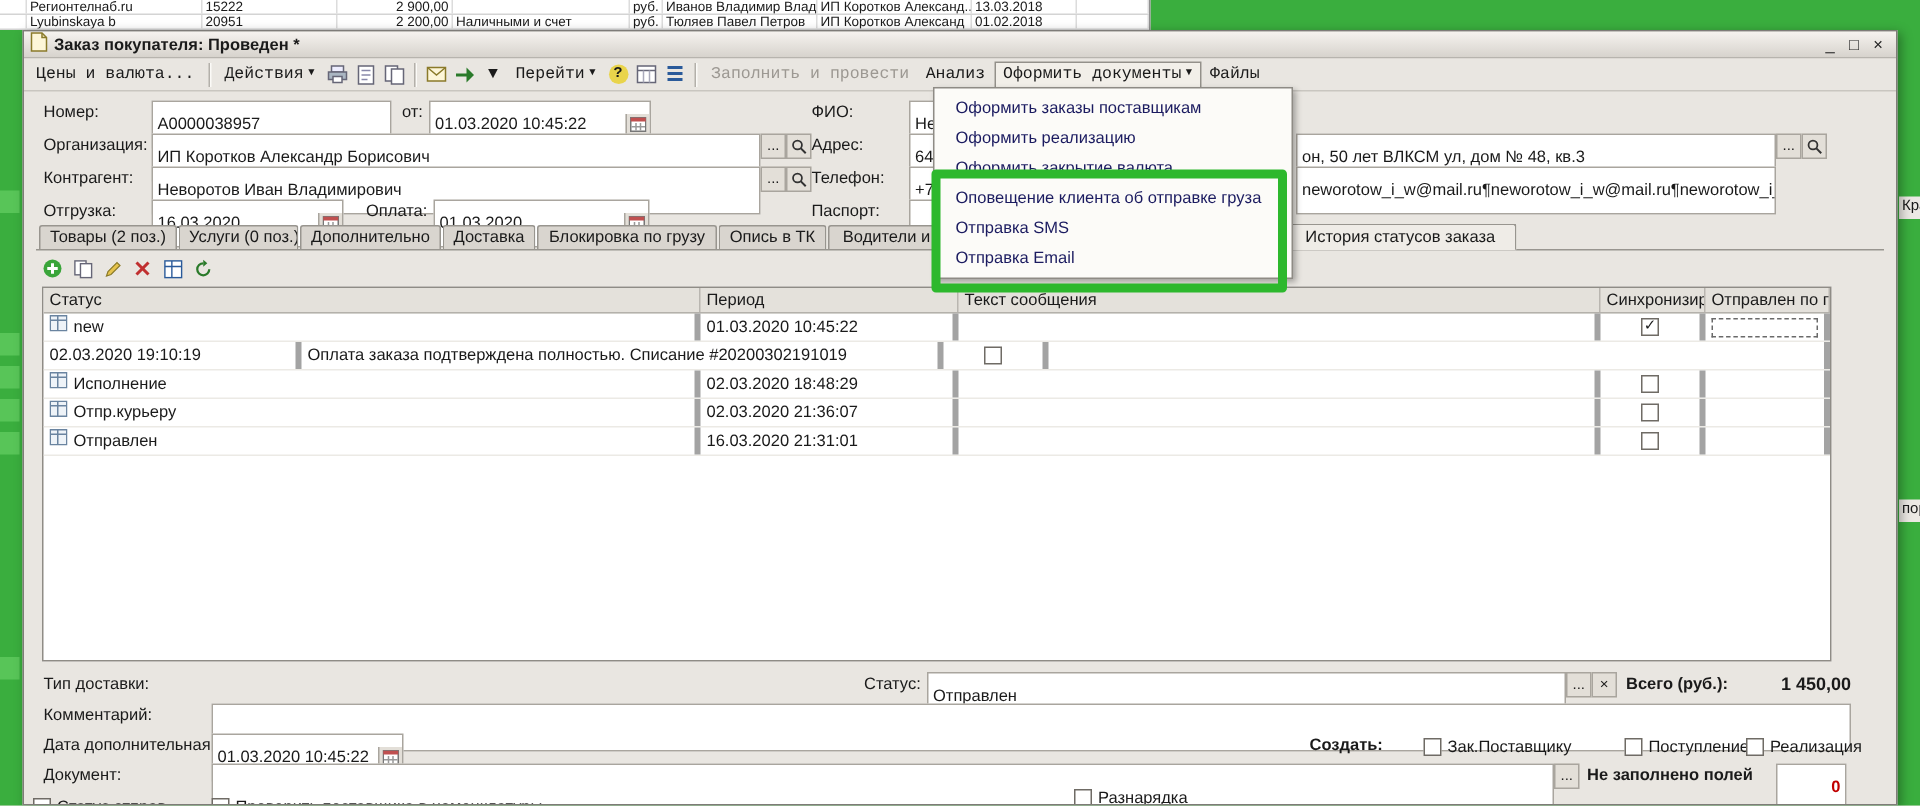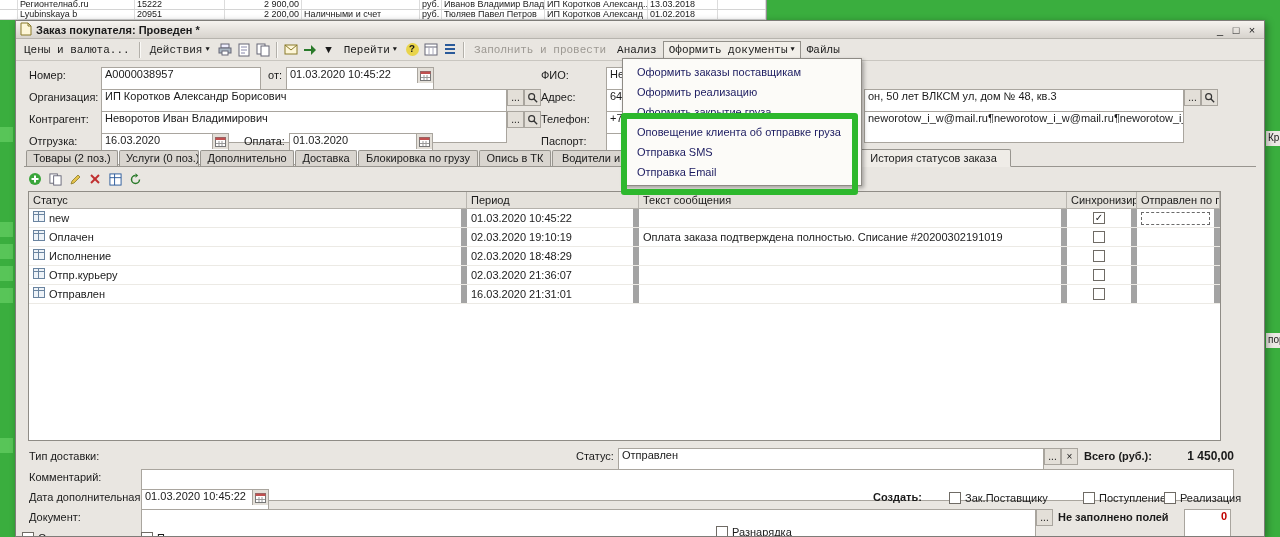--- a/index.html
+++ b/index.html
@@ -33,40 +33,40 @@
   .tbtn .dd { font-size:7px; line-height:7px; }
   .disabled { color:#9c9892; }
   .pressed { border:1px solid #93908a; background:#f2efe9; }
   .sep { width:2px; height:16px; border-left:1px solid #b3b0aa; border-right:1px solid #fbfaf7; margin:0 3px; }
   .ibtn { width:18px; height:18px; display:flex; align-items:center; justify-content:center; }
   .help { width:13px; height:13px; border-radius:7px; background:#e9d44b; font-weight:bold; font-size:10px;
     display:flex; align-items:center; justify-content:center; }
 
   .lbl { position:absolute; height:17px; line-height:17px; white-space:nowrap; }
   .bold { font-weight:bold; }
-  .field { position:absolute; height:32px; background:#fff; border:1px solid #a9a59e; display:flex; overflow:hidden; }
+  .field { position:absolute; height:32px; background:#fff; border:1px solid #a9a59e; display:flex; align-items:center; overflow:hidden; }
   .val { padding:0 3px; white-space:nowrap; overflow:hidden; }
   .ddbox { margin-left:auto; width:16px; height:15px; flex:none; background:#e3dfd8; border-left:1px solid #a9a59e;
     display:flex; align-items:center; justify-content:center; font-size:7px; }
   .sbtn { position:absolute; height:17px; width:17px; background:#e3dfd8; border:1px solid #a9a59e;
     display:flex; align-items:center; justify-content:center; font-size:10px; line-height:10px; }
 
   .tabsbar { position:absolute; left:8px; right:8px; top:128px; height:18px; border-bottom:1px solid #98958f; }
   .tab { position:absolute; bottom:0; height:16px; line-height:15px; background:#d9d5cf;
     border:1px solid #98958f; border-bottom:none; border-radius:2px 2px 0 0;
     padding:0 6px; white-space:nowrap; overflow:hidden; text-align:center; }
   .tab.active { height:18px; line-height:17px; background:#efece7; margin-bottom:-1px; border-bottom:1px solid #efece7; z-index:2; }
 
   .gtb { position:absolute; left:10px; top:148px; height:20px; display:flex; align-items:center; gap:2px; }
 
   .grid { position:absolute; left:12px; top:170px; width:1193px; height:250px; background:#fff; border:1px solid #8f8c86; overflow:hidden; }
   .ghead { display:flex; height:17px; background:#e4e1db; border-bottom:1px solid #b4b1ab; }
   .ghead > div { flex:none; border-right:1px solid #b9b6b0; padding:0 4px; line-height:16px; overflow:hidden; white-space:nowrap; }
   .grow { display:flex; height:19px; border-bottom:1px solid #eceae5; }
-  .grow > div { flex:none; border-right:6px solid #a3a3a3; padding:6px 4px; line-height:18px; overflow:hidden; white-space:nowrap; display:flex; align-items:center; }
+  .grow > div { flex:none; border-right:4px solid #a3a3a3; padding:6px 4px; line-height:18px; overflow:hidden; white-space:nowrap; display:flex; align-items:center; }
   .c1 { width:438px; gap:4px; }
   .c2 { width:172px; }
   .c3 { width:428px; }
   .c4 { width:70px; justify-content:center; }
   .c5 { width:84px; flex:1 !important; }
   .focusbox { width:76px; height:13px; border:1px dashed #6a6a6a; }
 
   .cb { width:12px; height:12px; background:#fff; border:1px solid #6f6b65; display:inline-flex;
     align-items:center; justify-content:center; font-size:10px; line-height:10px; flex:none; }
   .cbrow { position:absolute; display:flex; align-items:center; gap:4px; height:16px; white-space:nowrap; }
@@ -397,28 +397,20 @@
           <span class="cb">
             <span>✓</span>
           </span>
         </div>
       <div class="c5">
           <span class="focusbox"></span>
         </div>
     </div>
 
     <div class="grow">
-      <div class="c1">
-          <span><svg width="12" height="11" viewBox="0 0 12 11">
-              <rect x="0.5" y="0.5" width="11" height="10" fill="#eef3f8" stroke="#6a84a0"></rect>
-              <line x1="0.5" y1="3.5" x2="11.5" y2="3.5" stroke="#6a84a0"></line>
-              <line x1="5.5" y1="0.5" x2="5.5" y2="10.5" stroke="#6a84a0"></line>
-            </svg></span>
-          <span>Оплачен</span>
-        </div>
       <div class="c2">02.03.2020 19:10:19</div>
       <div class="c3">Оплата заказа подтверждена полностью. Списание #20200302191019</div>
       <div class="c4">
           <span class="cb">
             <span></span>
           </span>
         </div>
       <div class="c5"></div>
     </div>
 
@@ -542,19 +534,19 @@
     </span>
   <span class="cbrow" style="left:125px;top:509px">
       <span class="cb"></span>
       <span>Проверить поставщика в номенклатуры</span>
     </span>
 </div>
 
 <div id="menu">
   <div class="mitem">Оформить заказы поставщикам</div>
   <div class="mitem">Оформить реализацию</div>
-  <div class="mitem">Оформить закрытие груза</div>
+  <div class="mitem">Оформить закрытие валюта</div>
   <div class="mitem">Оповещение клиента об отправке груза</div>
   <div class="mitem">Отправка SMS</div>
   <div class="mitem">Отправка Email</div>
 </div>
 
 <div id="hlbox"></div>
 
 </body></html>

